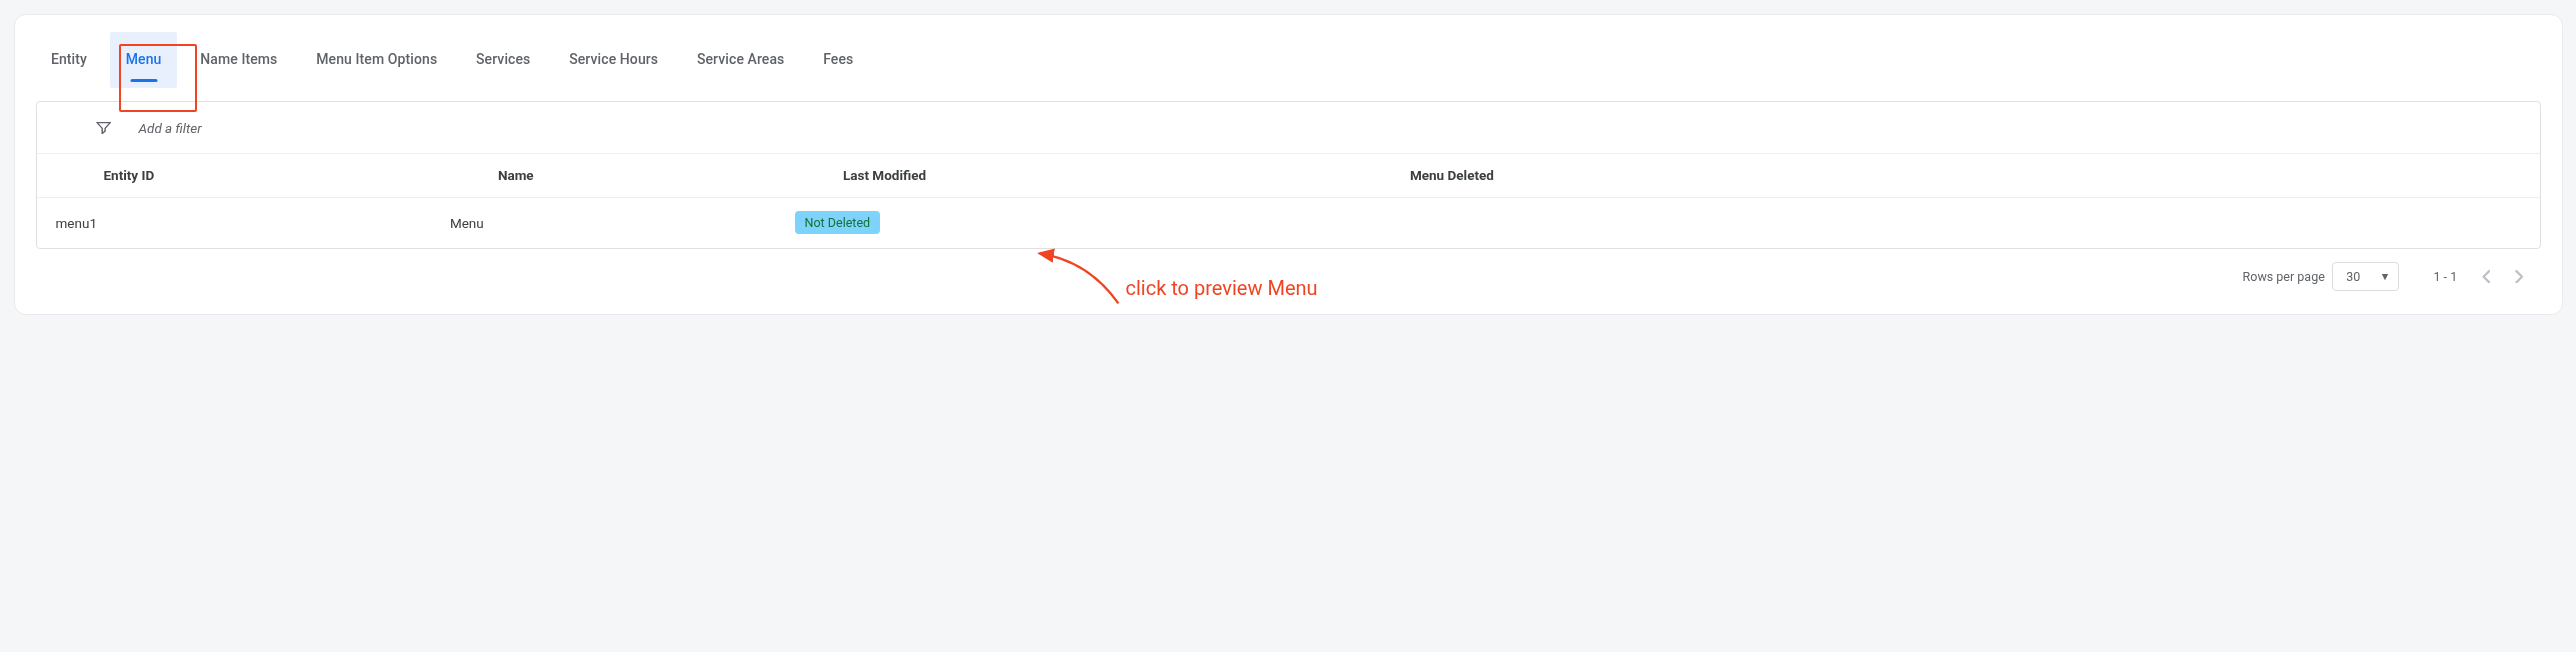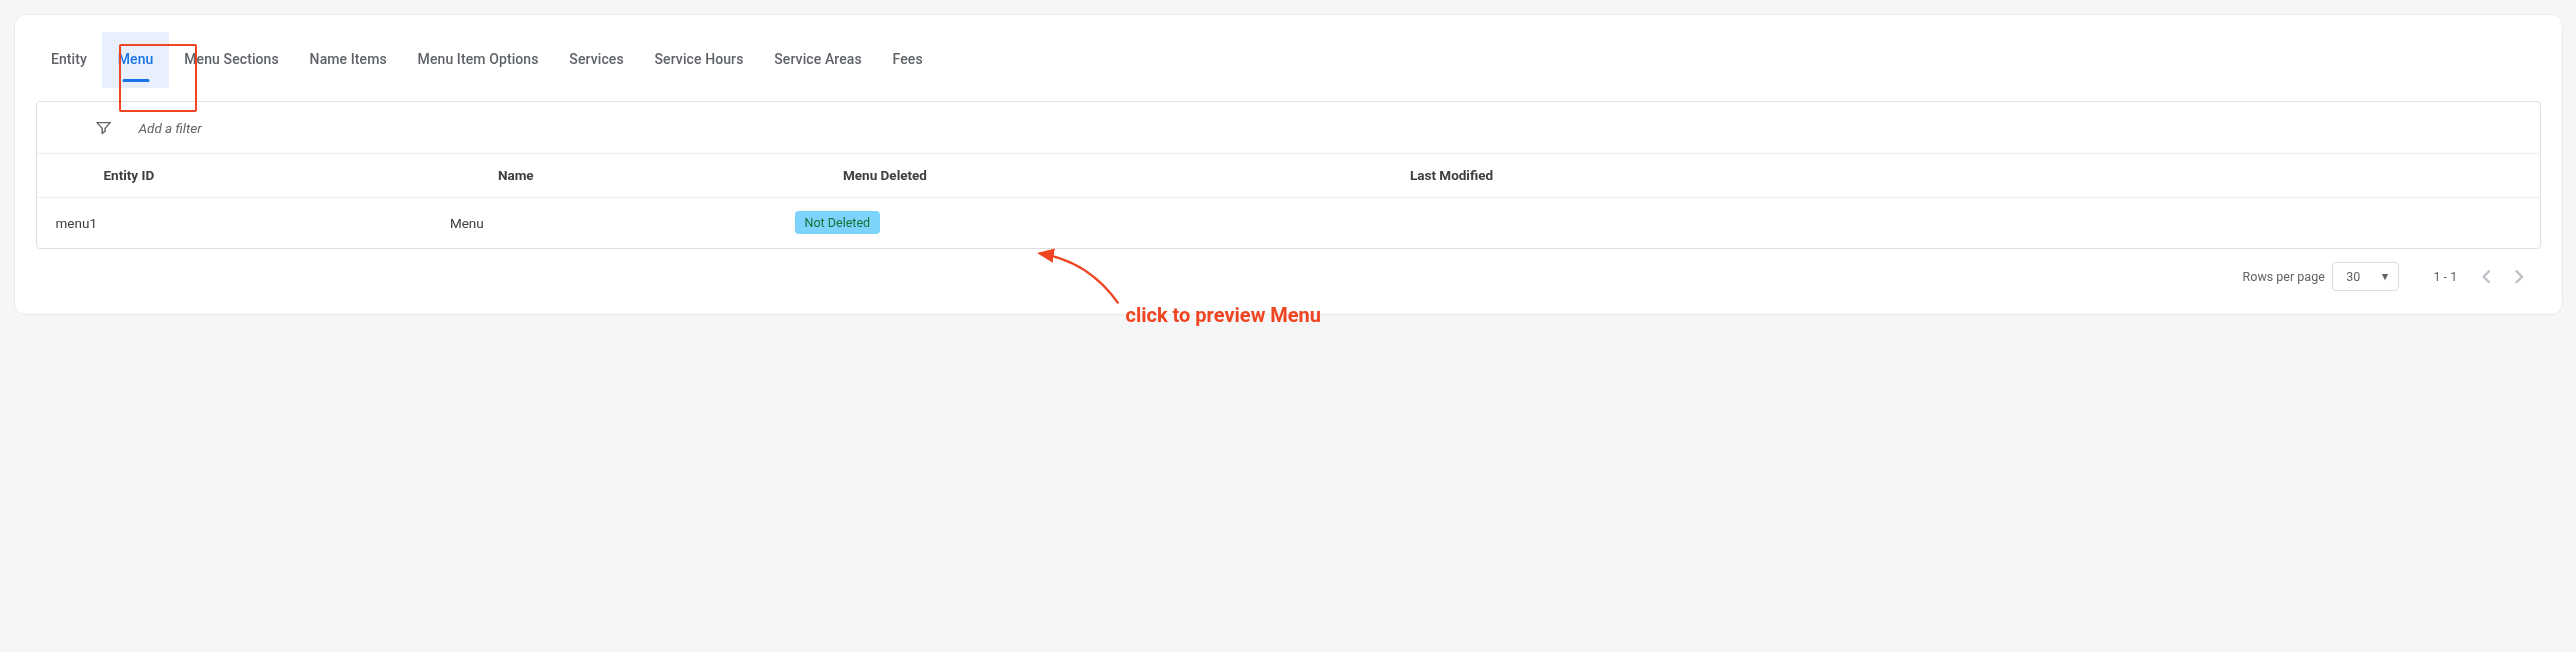--- a/index.html
+++ b/index.html
@@ -18,21 +18,21 @@
     border: 1px solid #e8eaed;
     border-radius: 11.6px;
     padding: 17.3px 21px 23px 21px;
     position: relative;
   }
 
   
   .tabs {
     display: flex;
     align-items: stretch;
-    gap: 0;
+    gap: 8px;
     padding: 0 0 0 0;
     position: relative;
   }
   .tab {
     position: relative;
     padding: 19px 15.4px 21px 15.4px;
     font-size: 14px;
     color: #5f6368;
     font-weight: 500;
     cursor: pointer;
@@ -186,21 +186,20 @@
 </head>
 <body>
 
 <div class="page">
   <div class="card">
 
     <div class="tabs" id="tabs">
 
       <div class="tab">Entity</div>
         <div class="tab active">Menu</div>
-        <div class="tab">Menu Sections</div>
         <div class="tab">Name Items</div>
         <div class="tab">Menu Item Options</div>
         <div class="tab">Services</div>
         <div class="tab">Service Hours</div>
         <div class="tab">Service Areas</div>
         <div class="tab">Fees</div>
         <div class="tab-highlight-box" id="highlight" style="left: 83px; top: 12.5px; width: 78px; height: 68px;"></div>
     </div>
 
     <div class="table-wrap">
@@ -210,22 +209,22 @@
             <polyline points="3 5 21 5"></polyline>
             <polyline points="3 5 10 13 10 20 14 17 14 13 21 5"></polyline>
           </svg>
         </span>
         <span class="filter-text">Add a filter</span>
       </div>
 
       <div class="thead">
         <div class="th">Entity ID</div>
         <div class="th">Name</div>
+        <div class="th">Last Modified</div>
         <div class="th">Menu Deleted</div>
-        <div class="th">Last Modified</div>
       </div>
 
       <div id="tbody">
           <div class="trow">
             <div class="td">menu1</div>
             <div class="td">Menu</div>
             <div class="td"><span class="badge-not-deleted">Not Deleted</span></div>
           </div>
         </div>
     </div>
@@ -251,18 +250,18 @@
 
     <div class="annotation" id="annotation" style="left: 0px; top: 0px; width: 2549px; height: 299px;">
       <svg id="arrow-svg" width="2549" height="299" viewBox="0 0 2648 311">
         <defs>
           <marker id="arrowhead" markerWidth="8" markerHeight="8" refX="6" refY="3" orient="auto">
             <path d="M0,0 L7,3 L0,6 Z" fill="#f04522"></path>
           </marker>
         </defs>
         <path id="arrow-path" d="M 1146 300 Q 1115 256 1064 248" fill="none" stroke="#f04522" stroke-width="2.5" marker-end="url(#arrowhead)"></path>
       </svg>
-      <span class="annotation-text" id="annotation-text" style="left: 1111px; top: 288px; font-weight: bold;">click to preview Menu</span>
+      <span class="annotation-text" id="annotation-text" style="left: 1111px; top: 261px;">click to preview Menu</span>
     </div>
 
   </div>
 </div>
 
 
 </body></html>

